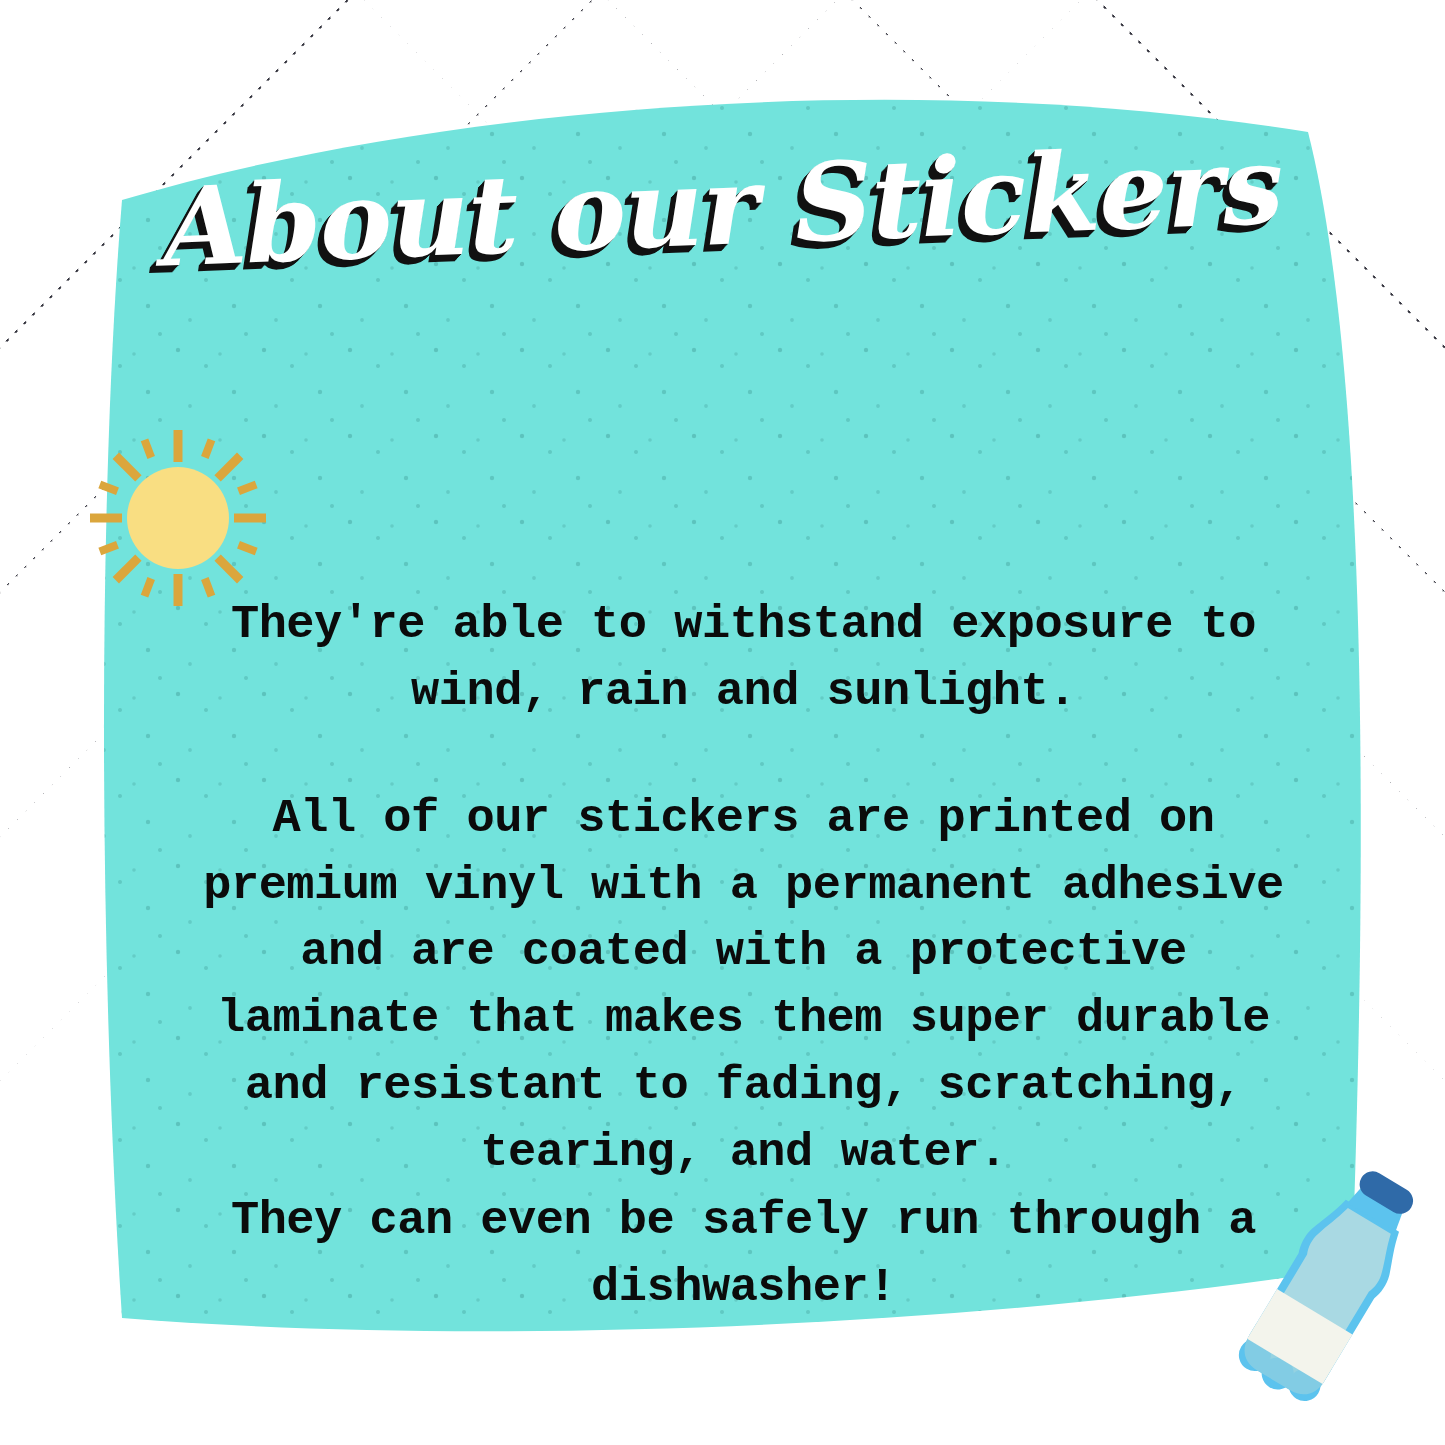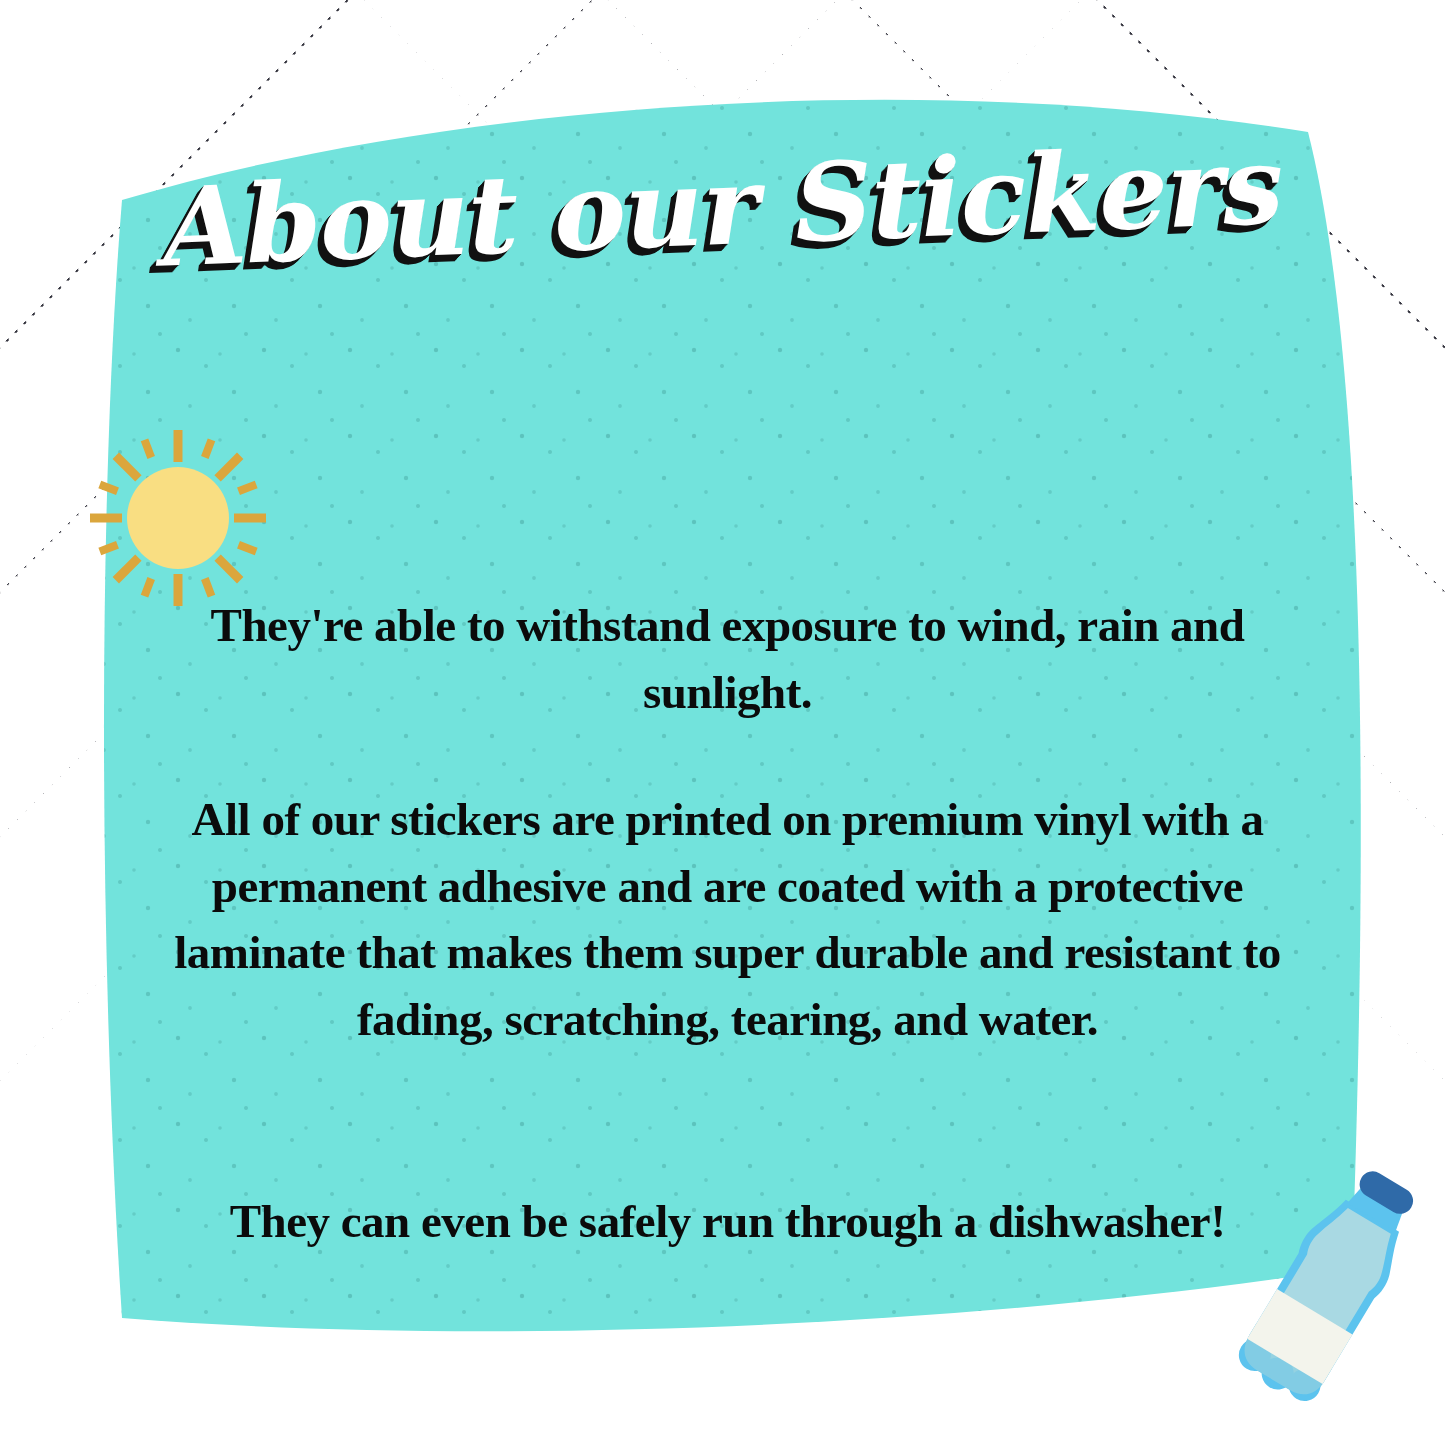--- a/index.html
+++ b/index.html
@@ -98,24 +98,24 @@
       -5px -5px 0 #121212,
       -4px -4px 0 #121212,
       -3px -3px 0 #121212,
       -2px -2px 0 #121212,
       -1px -1px 0 #121212;
     white-space: nowrap;
   }
 
   .body-block {
     position: absolute;
-    left: 165px;
+    left: 181px;
     width: 1125px;
     text-align: center;
-    font-family: Liberation Serif, serif;
+    font-family: Liberation Mono, monospace;
     font-weight: bold;
     color: #0b0b0b;
     letter-spacing: -0.5px;
   }
   #para-1 {
     top: 592px;
     font-size: 47px;
     line-height: 1.42;
   }
   #para-2 {

